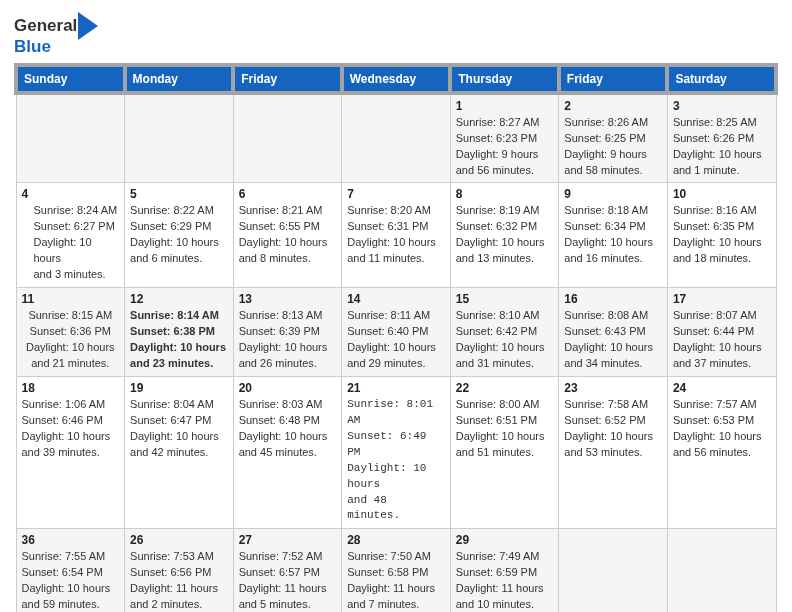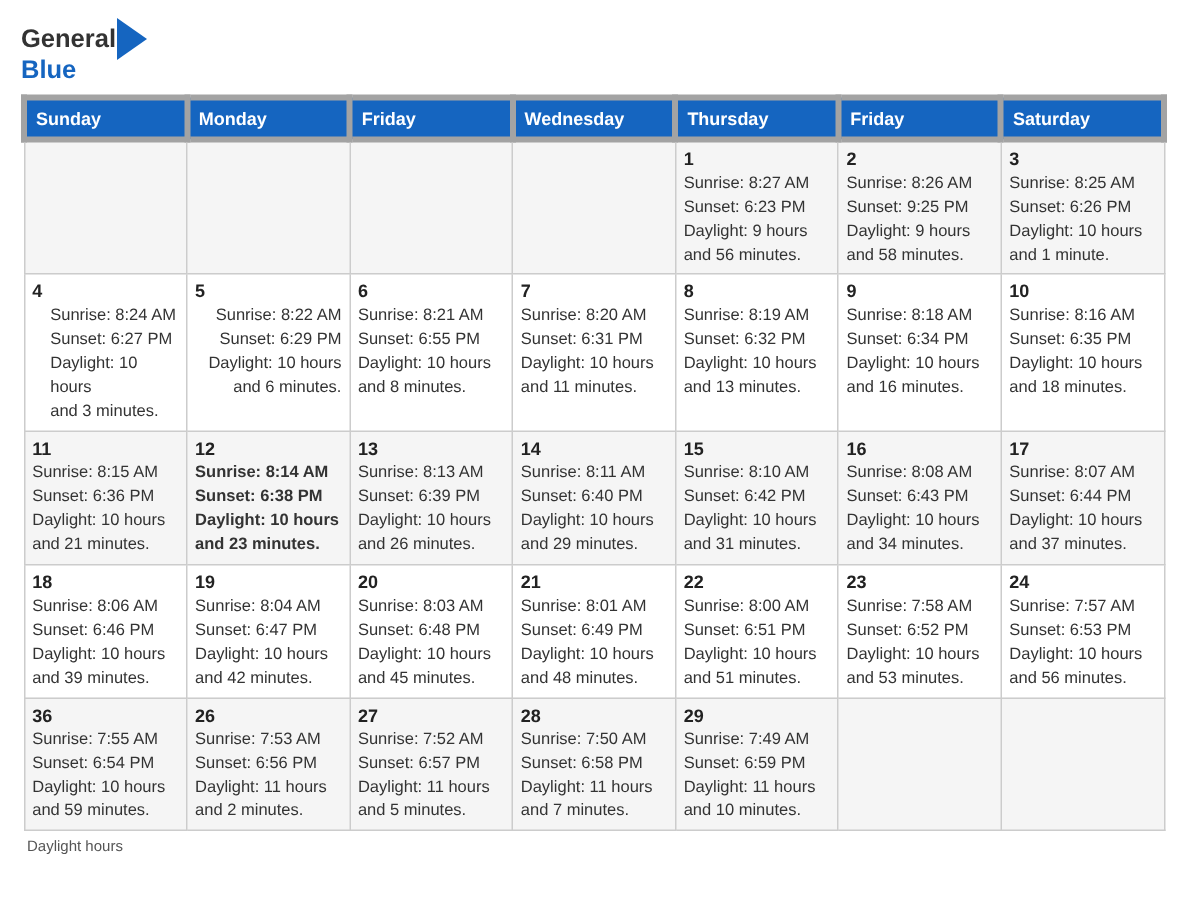--- a/index.html
+++ b/index.html
@@ -134,21 +134,21 @@
           <td>
             <span class="day-num">1</span>
             <div class="day-info" style="white-space: pre-line;">Sunrise: 8:27 AM
 Sunset: 6:23 PM
 Daylight: 9 hours
 and 56 minutes.</div>
           </td>
           <td>
             <span class="day-num">2</span>
             <div class="day-info" style="white-space: pre-line;">Sunrise: 8:26 AM
-Sunset: 9:25 PM
+Sunset: 6:25 PM
 Daylight: 9 hours
 and 58 minutes.</div>
           </td>
           <td>
             <span class="day-num">3</span>
             <div class="day-info" style="white-space: pre-line;">Sunrise: 8:25 AM
 Sunset: 6:26 PM
 Daylight: 10 hours
 and 1 minute.</div>
           </td>
@@ -156,21 +156,21 @@
         <tr>
           <td>
             <span class="day-num">4</span>
             <div class="day-info" style="white-space: pre-line; margin-left: 12px;">Sunrise: 8:24 AM
 Sunset: 6:27 PM
 Daylight: 10 hours
 and 3 minutes.</div>
           </td>
           <td>
             <span class="day-num">5</span>
-            <div class="day-info" style="white-space: pre-line; text-align: right;">Sunrise: 8:22 AM
+            <div class="day-info" style="white-space: pre-line;">Sunrise: 8:22 AM
 Sunset: 6:29 PM
 Daylight: 10 hours
 and 6 minutes.</div>
           </td>
           <td>
             <span class="day-num">6</span>
             <div class="day-info" style="white-space: pre-line;">Sunrise: 8:21 AM
 Sunset: 6:55 PM
 Daylight: 10 hours
 and 8 minutes.</div>
@@ -200,21 +200,21 @@
             <span class="day-num">10</span>
             <div class="day-info" style="white-space: pre-line;">Sunrise: 8:16 AM
 Sunset: 6:35 PM
 Daylight: 10 hours
 and 18 minutes.</div>
           </td>
         </tr>
         <tr>
           <td>
             <span class="day-num">11</span>
-            <div class="day-info" style="white-space: pre-line;">Sunrise: 8:15 AM
+            <div class="day-info" style="white-space: pre-line; text-align: center;">Sunrise: 8:15 AM
 Sunset: 6:36 PM
 Daylight: 10 hours
 and 21 minutes.</div>
           </td>
           <td>
             <span class="day-num">12</span>
             <div class="day-info" style="white-space: pre-line; font-weight: bold;">Sunrise: 8:14 AM
 Sunset: 6:38 PM
 Daylight: 10 hours
 and 23 minutes.</div>
@@ -251,42 +251,42 @@
             <span class="day-num">17</span>
             <div class="day-info" style="white-space: pre-line;">Sunrise: 8:07 AM
 Sunset: 6:44 PM
 Daylight: 10 hours
 and 37 minutes.</div>
           </td>
         </tr>
         <tr>
           <td>
             <span class="day-num">18</span>
-            <div class="day-info" style="white-space: pre-line;">Sunrise: 8:06 AM
+            <div class="day-info" style="white-space: pre-line;">Sunrise: 1:06 AM
 Sunset: 6:46 PM
 Daylight: 10 hours
 and 39 minutes.</div>
           </td>
           <td>
             <span class="day-num">19</span>
             <div class="day-info" style="white-space: pre-line;">Sunrise: 8:04 AM
 Sunset: 6:47 PM
 Daylight: 10 hours
 and 42 minutes.</div>
           </td>
           <td>
             <span class="day-num">20</span>
             <div class="day-info" style="white-space: pre-line;">Sunrise: 8:03 AM
 Sunset: 6:48 PM
 Daylight: 10 hours
 and 45 minutes.</div>
           </td>
           <td>
             <span class="day-num">21</span>
-            <div class="day-info" style="white-space: pre-line;">Sunrise: 8:01 AM
+            <div class="day-info" style="white-space: pre-line; font-family: Liberation Mono, monospace;">Sunrise: 8:01 AM
 Sunset: 6:49 PM
 Daylight: 10 hours
 and 48 minutes.</div>
           </td>
           <td>
             <span class="day-num">22</span>
             <div class="day-info" style="white-space: pre-line;">Sunrise: 8:00 AM
 Sunset: 6:51 PM
 Daylight: 10 hours
 and 51 minutes.</div>

